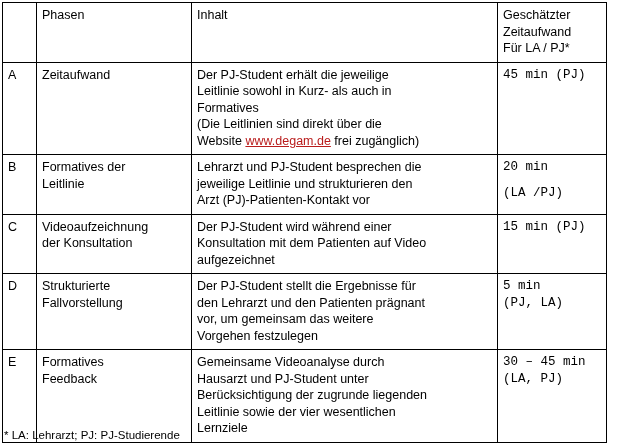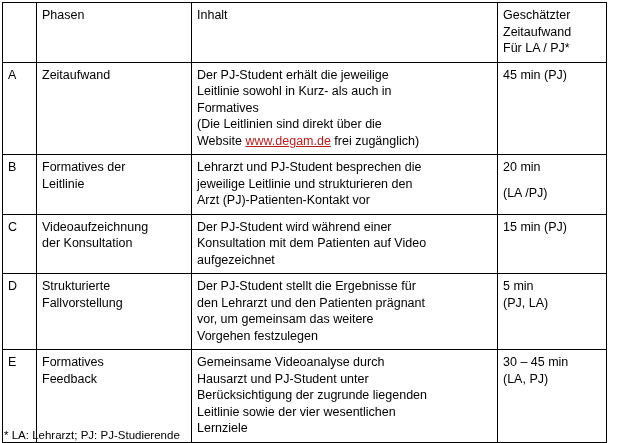--- a/index.html
+++ b/index.html
@@ -59,21 +59,21 @@
     text-decoration: underline;
   }
   .footnote {
     position: absolute;
     left: 4px;
     bottom: 4px;
     font-size: 11.5px;
     white-space: nowrap;
     margin-top: 28px;
   }
-  .nowrap { white-space: nowrap; }
+  .nowrap { white-space: nowrap; font-family: Liberation Mono, monospace; }
 </style>
 </head>
 <body>
 
 <div class="page">
 
   <table class="phases">
     <colgroup>
       <col class="c-letter">
       <col class="c-phase">

